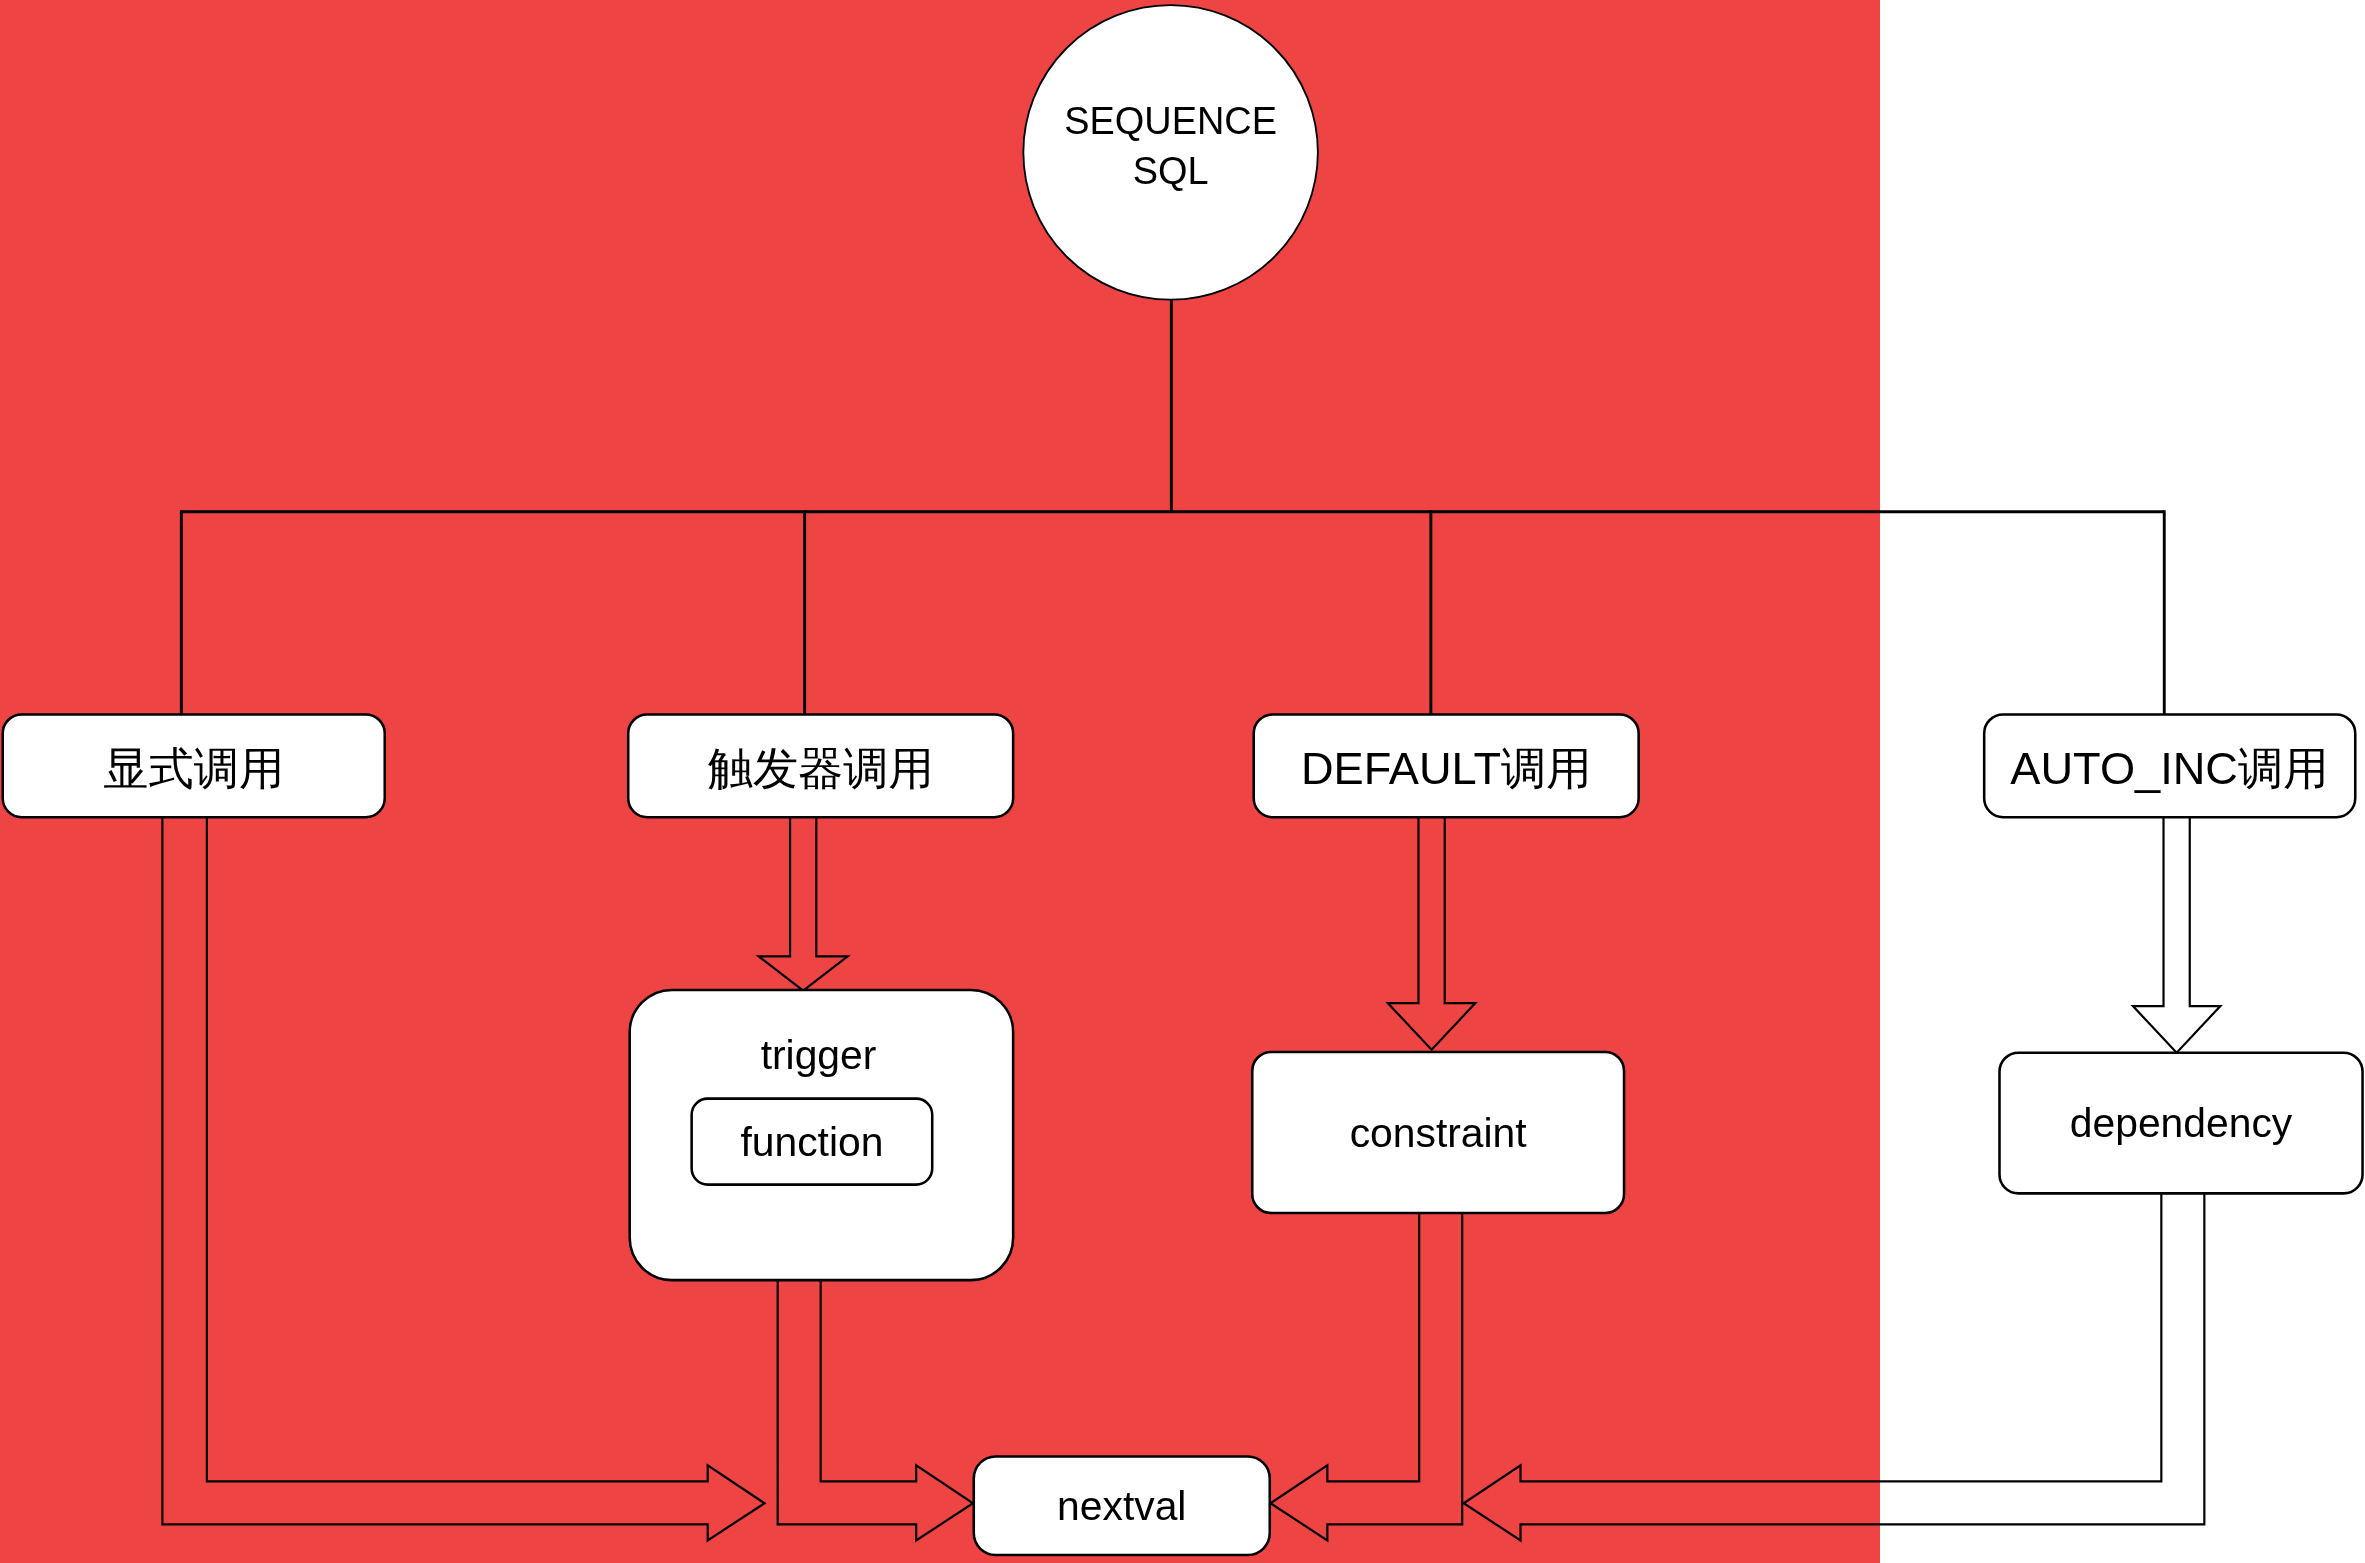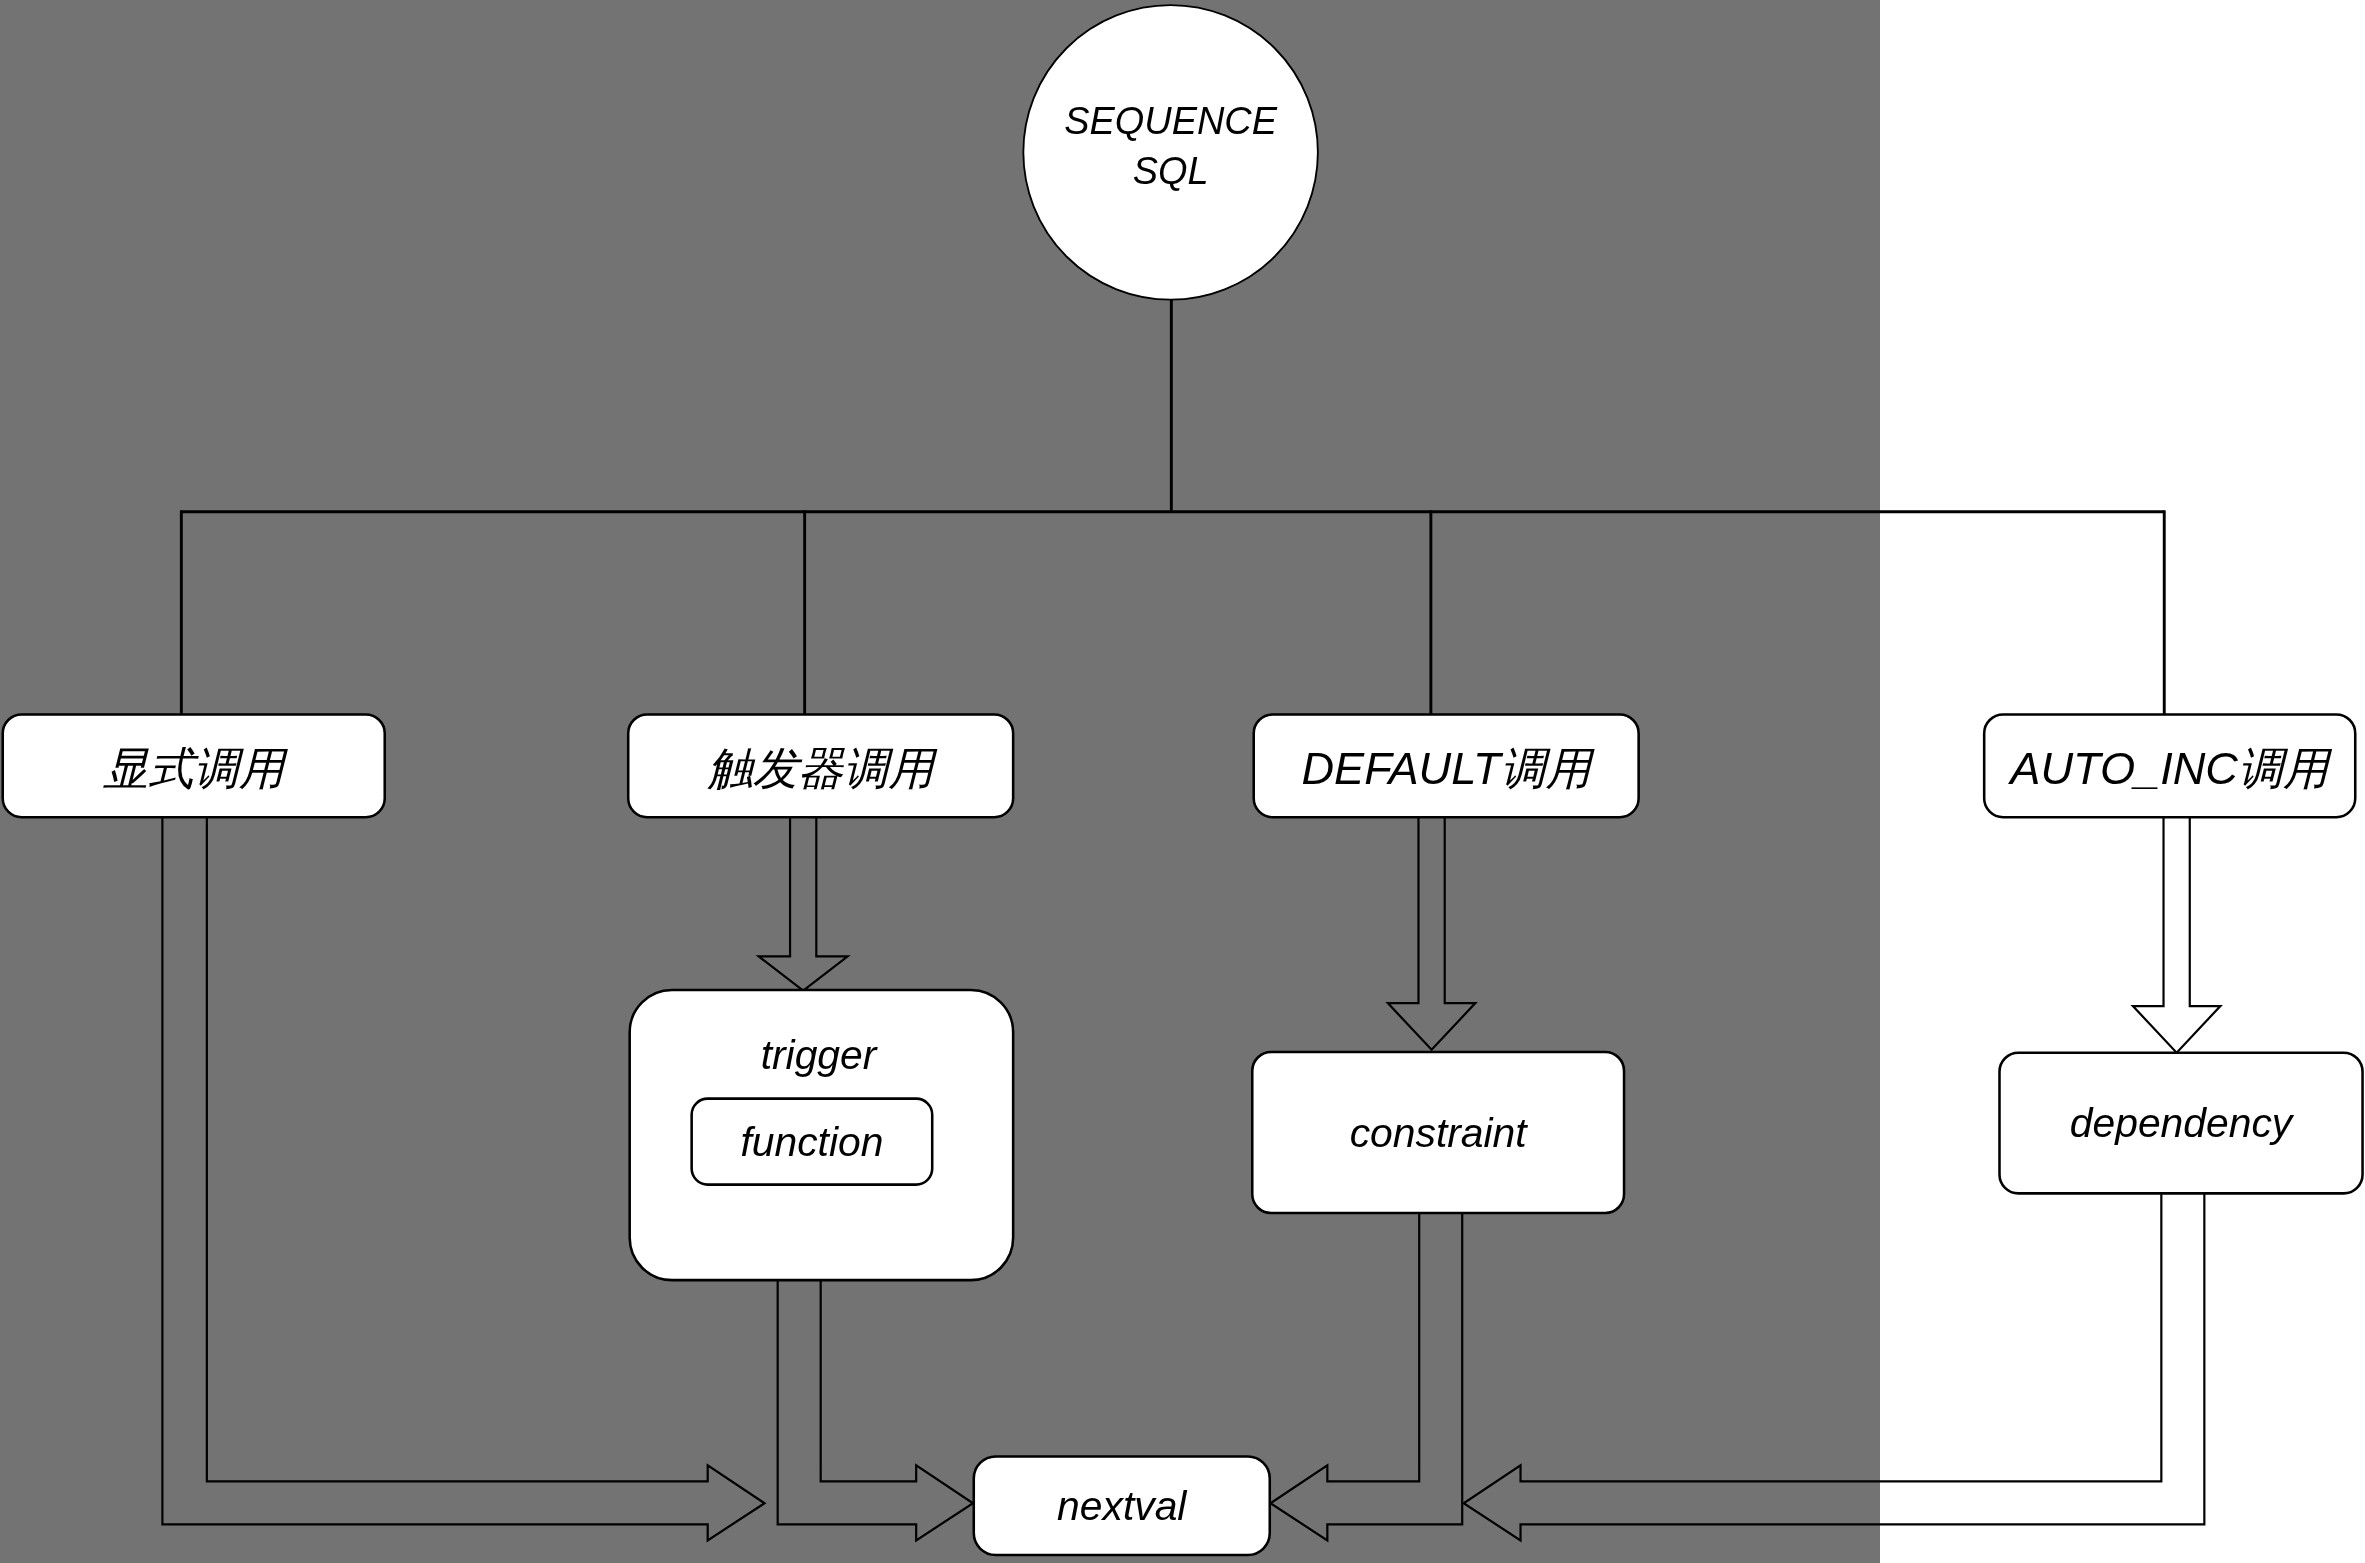--- a/index.html
+++ b/index.html
@@ -3,22 +3,21 @@
 <meta charset="utf-8">
 <style>
   html, body {
     margin: 0;
     padding: 0;
     background: #ffffff;
   }
   .canvas-wrap {
     width: 1880px;
     height: 1563px;
-    background: #737373;
-    font-style: italic;
+    background: #ef4444;
   }
   svg {
     display: block;
   }
   .shape {
     fill: #ffffff;
     stroke: #000000;
     stroke-width: 3.5;
   }
   .conn {

